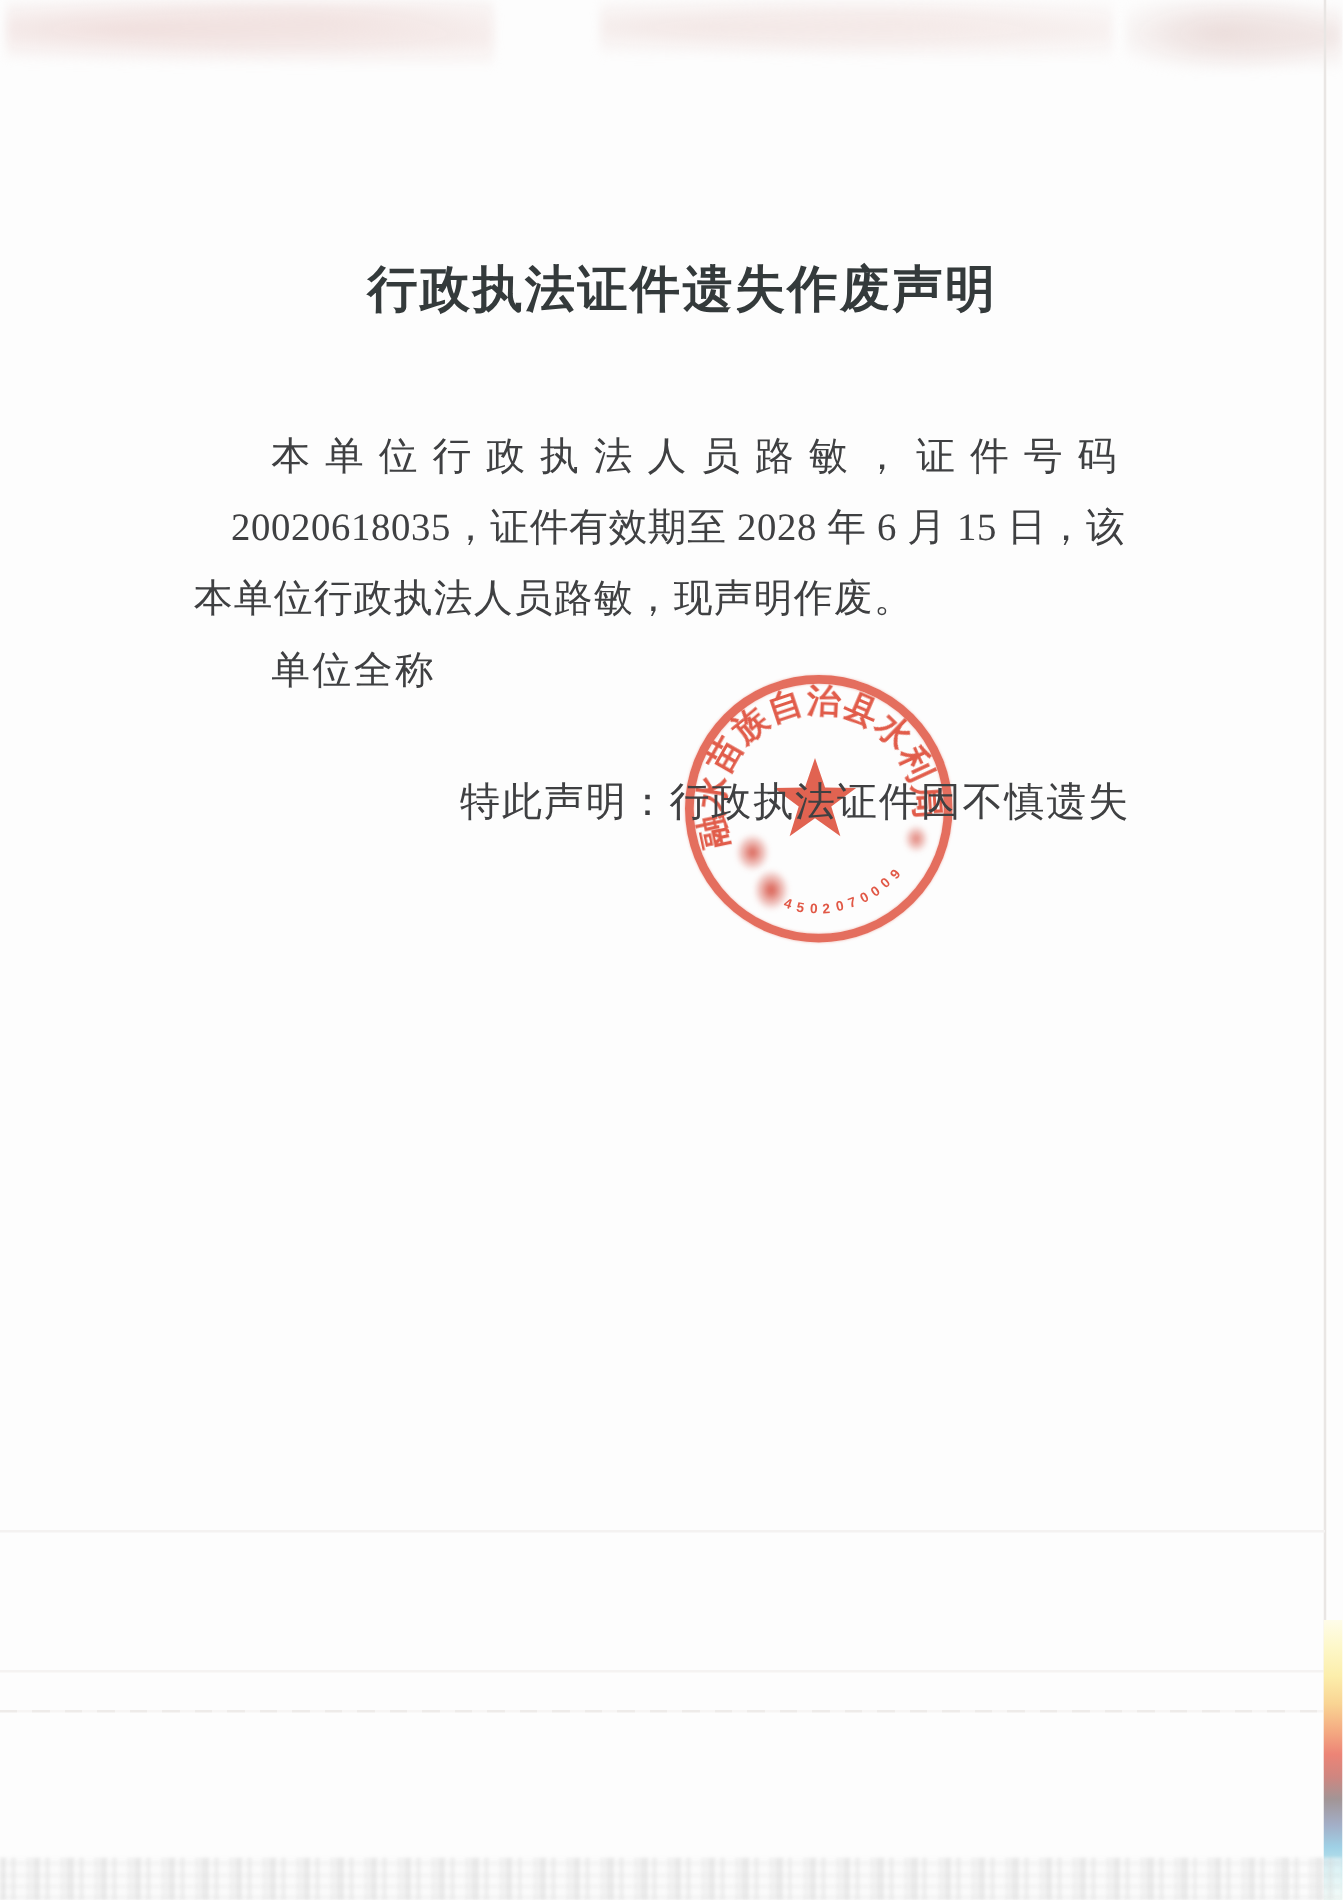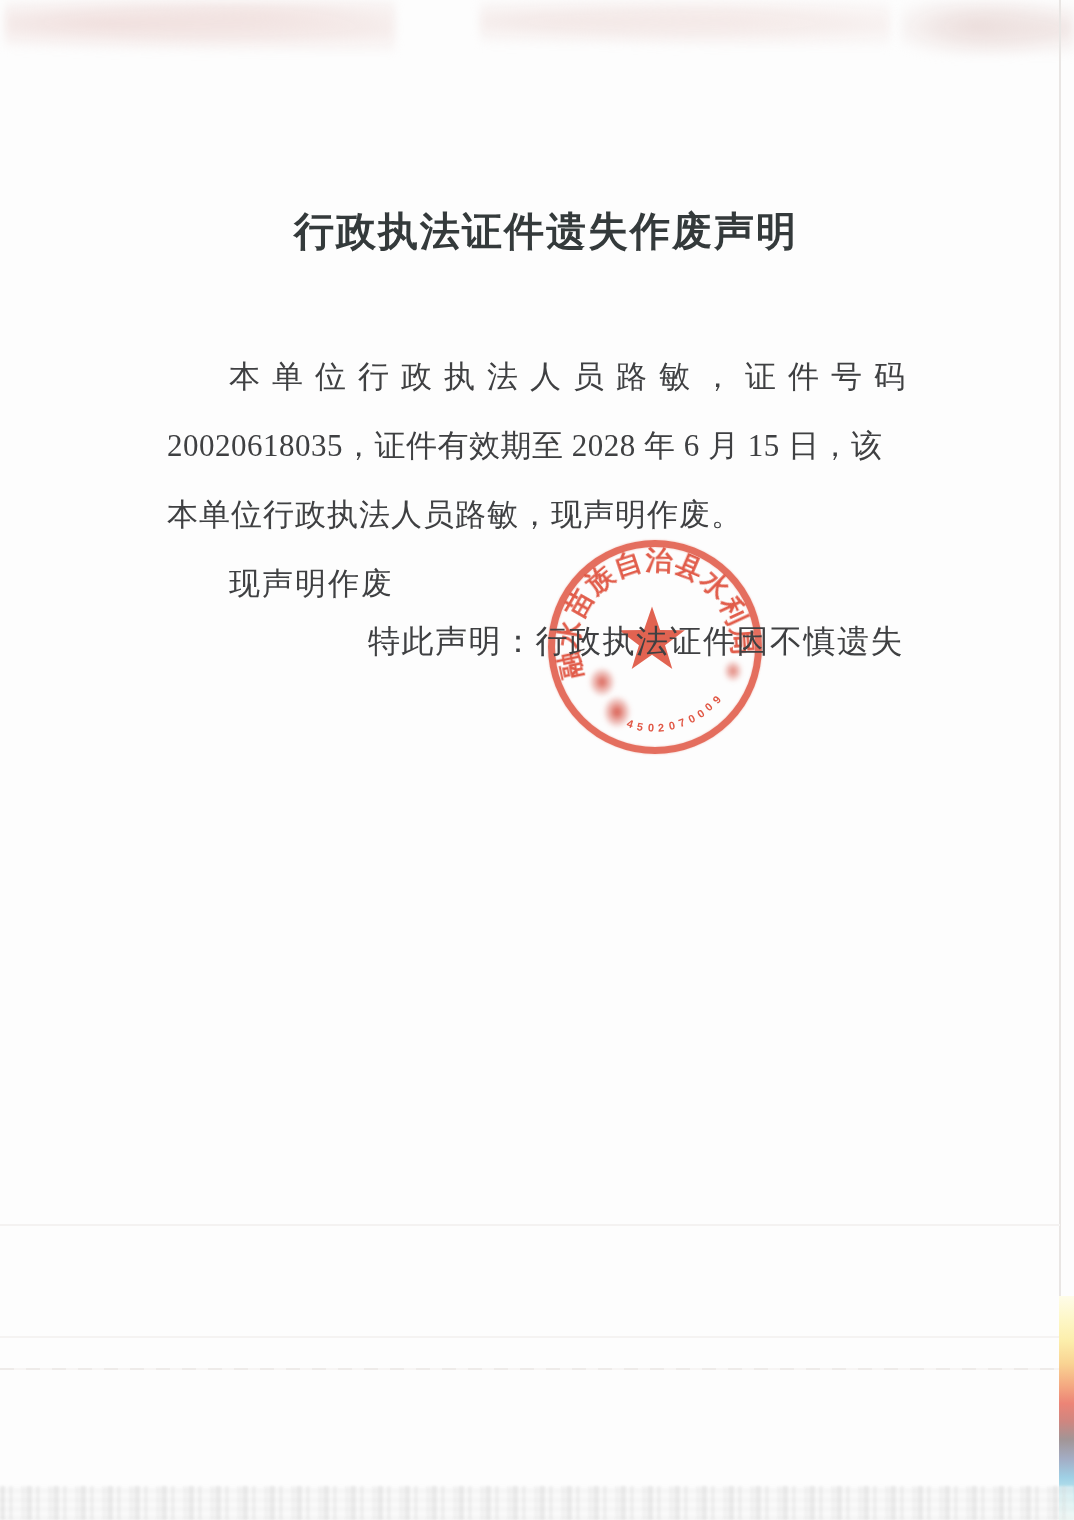--- a/index.html
+++ b/index.html
@@ -37,23 +37,23 @@
         rgba(246,246,246,.3) 5px 9px, rgba(227,227,227,.5) 9px 13px,
         rgba(249,249,249,.3) 13px 21px, rgba(232,232,232,.45) 21px 27px),
       repeating-linear-gradient(0deg, rgba(229,229,229,.4) 0 4px, rgba(247,247,247,.35) 4px 9px);}
 
   
   .doc-title{position:absolute;left:0;top:188px;width:1060px;margin:16px;text-align:center;
     font-family:"Liberation Sans", sans-serif;font-weight:700;font-size:40px;
     letter-spacing:2px;color:#343a3b;z-index:2;}
   .para{position:absolute;left:155px;top:336px;width:775px;font-size:31px;line-height:57px;
     color:#3f4042;z-index:2;}
-  .para p{margin:12px;}
+  .para p{margin:0;}
   .line-1{text-indent:62px;letter-spacing:12px;}
-  .line-2{letter-spacing:.5px;}
+  .line-2{letter-spacing:.5px;text-align:center;}
   .line-3{letter-spacing:1px;}
   .closing{text-indent:62px;letter-spacing:2px;}
   .sig-org{position:absolute;left:368px;top:620px;font-size:32px;letter-spacing:1.5px;
     color:#3f4042;z-index:2;}
   .sig-date{position:absolute;left:545px;top:686px;font-size:31px;letter-spacing:2px;
     color:#3f4042;z-index:2;}
 
   
   .seal{position:absolute;left:548px;top:540px;width:214px;height:214px;z-index:1;}
   .seal-ring{position:absolute;inset:0;border:7px solid rgba(222,78,58,.82);border-radius:50%;
@@ -121,19 +121,19 @@
     <div class="seal-smudge smudge-b"></div>
     <div class="seal-smudge smudge-c"></div>
   </div>
 
   <h1 class="doc-title">行政执法证件遗失作废声明</h1>
 
   <div class="para">
     <p class="line-1">本单位行政执法人员路敏，证件号码</p>
     <p class="line-2">20020618035，证件有效期至 2028 年 6 月 15 日，该</p>
     <p class="line-3">本单位行政执法人员路敏，现声明作废。</p>
-    <p class="closing">现声明作废</p>
+    <p class="closing">单位全称</p>
   </div>
 
   <div class="sig-org"><span>特此声明：</span><span>行政执法证件因不慎遗失</span></div>
 
 
 </div>
 
 </body></html>

